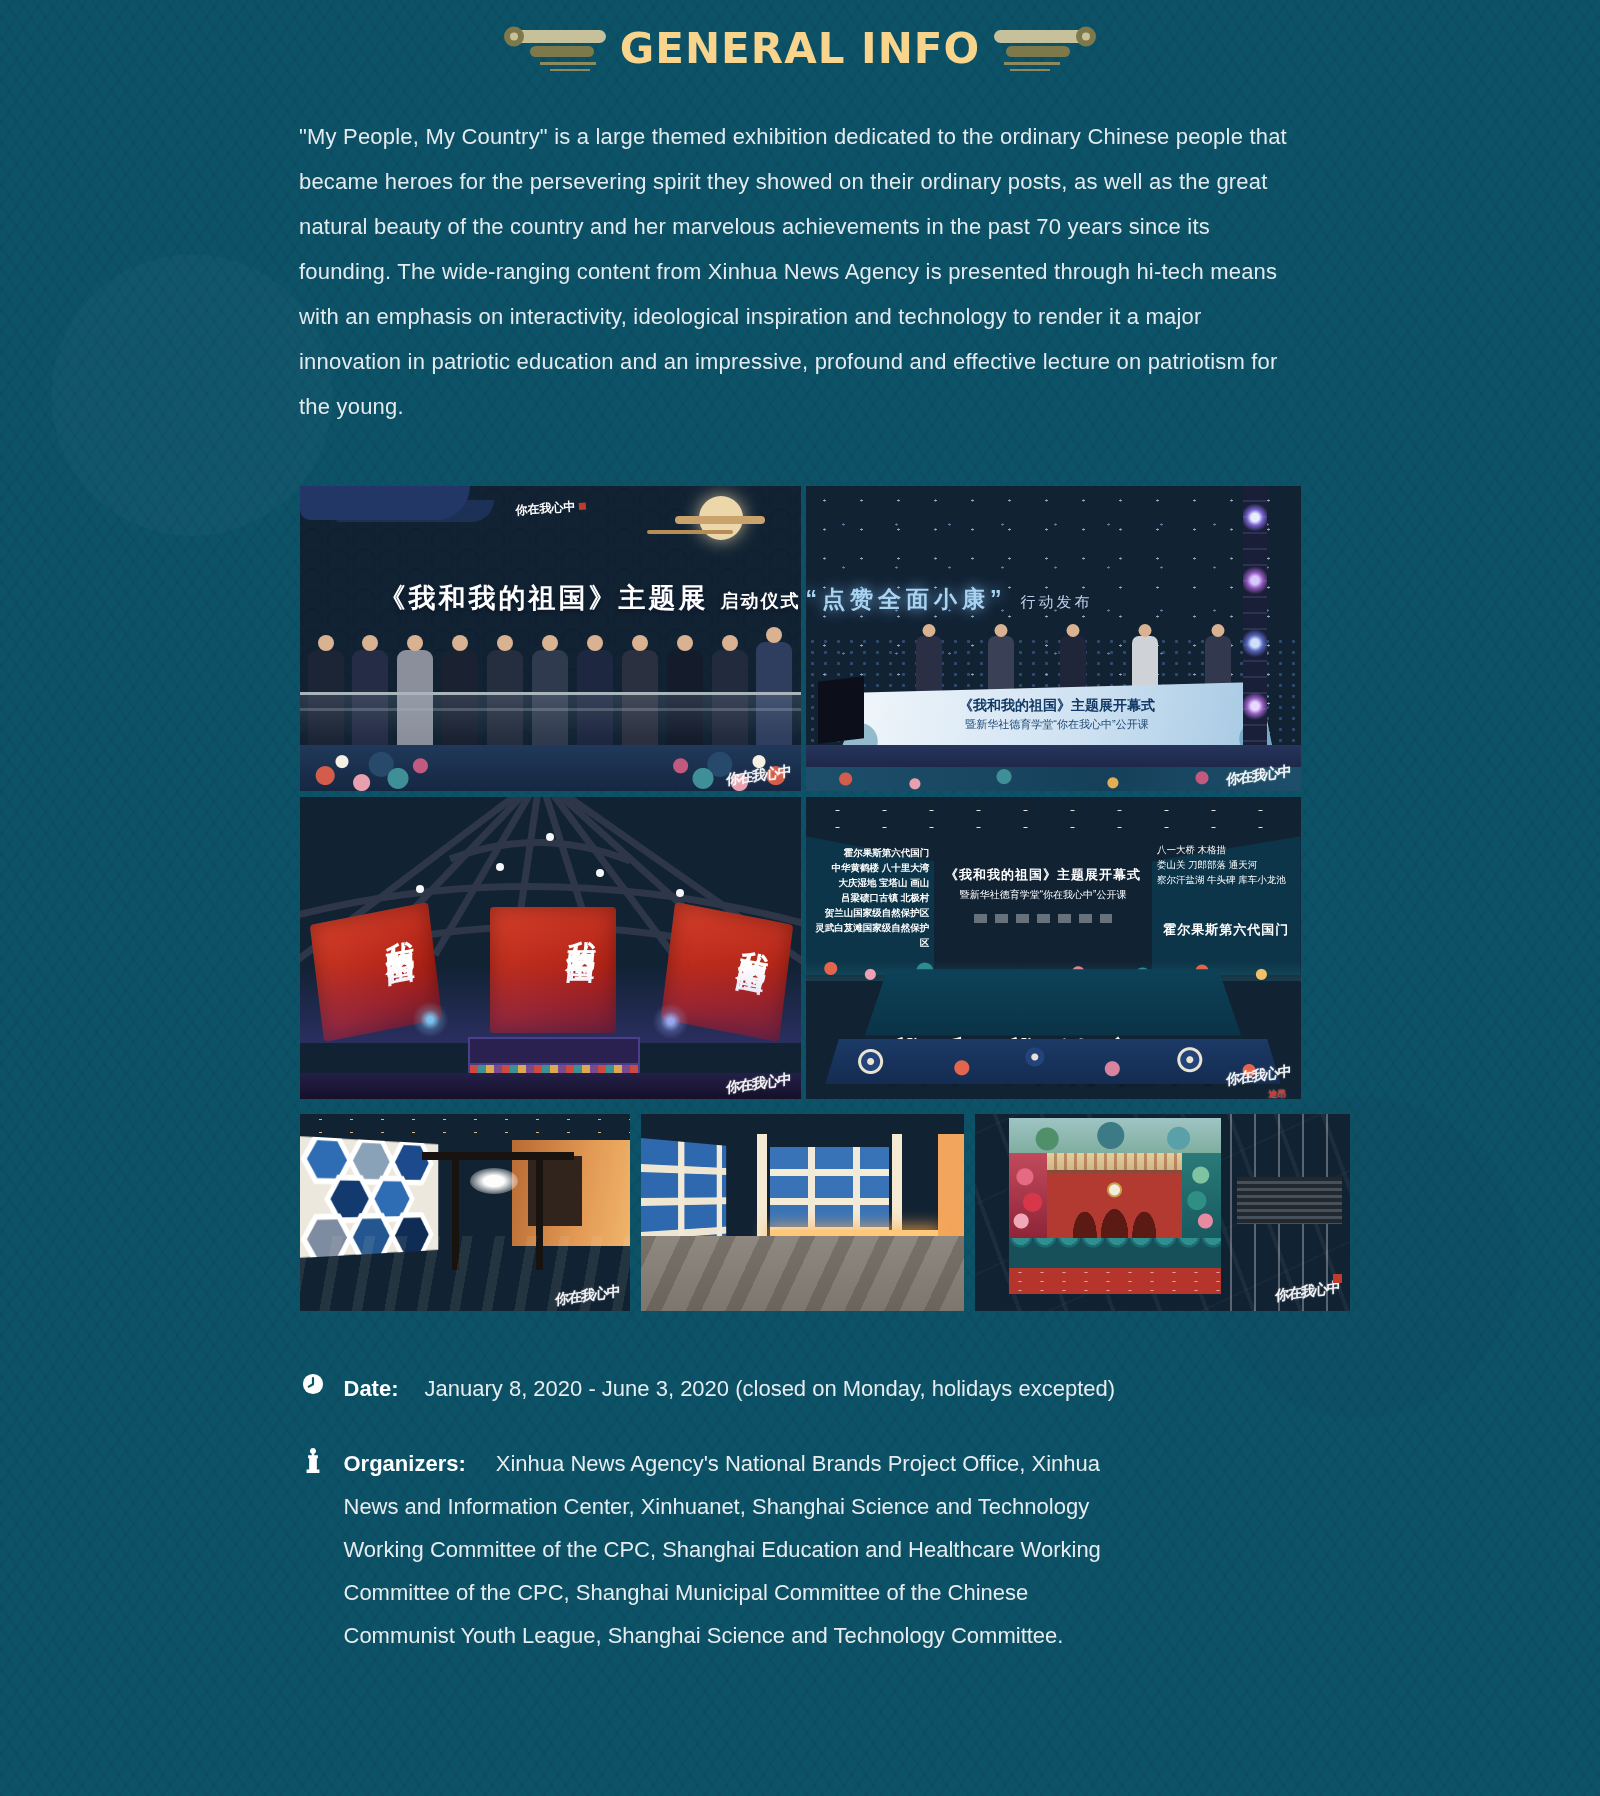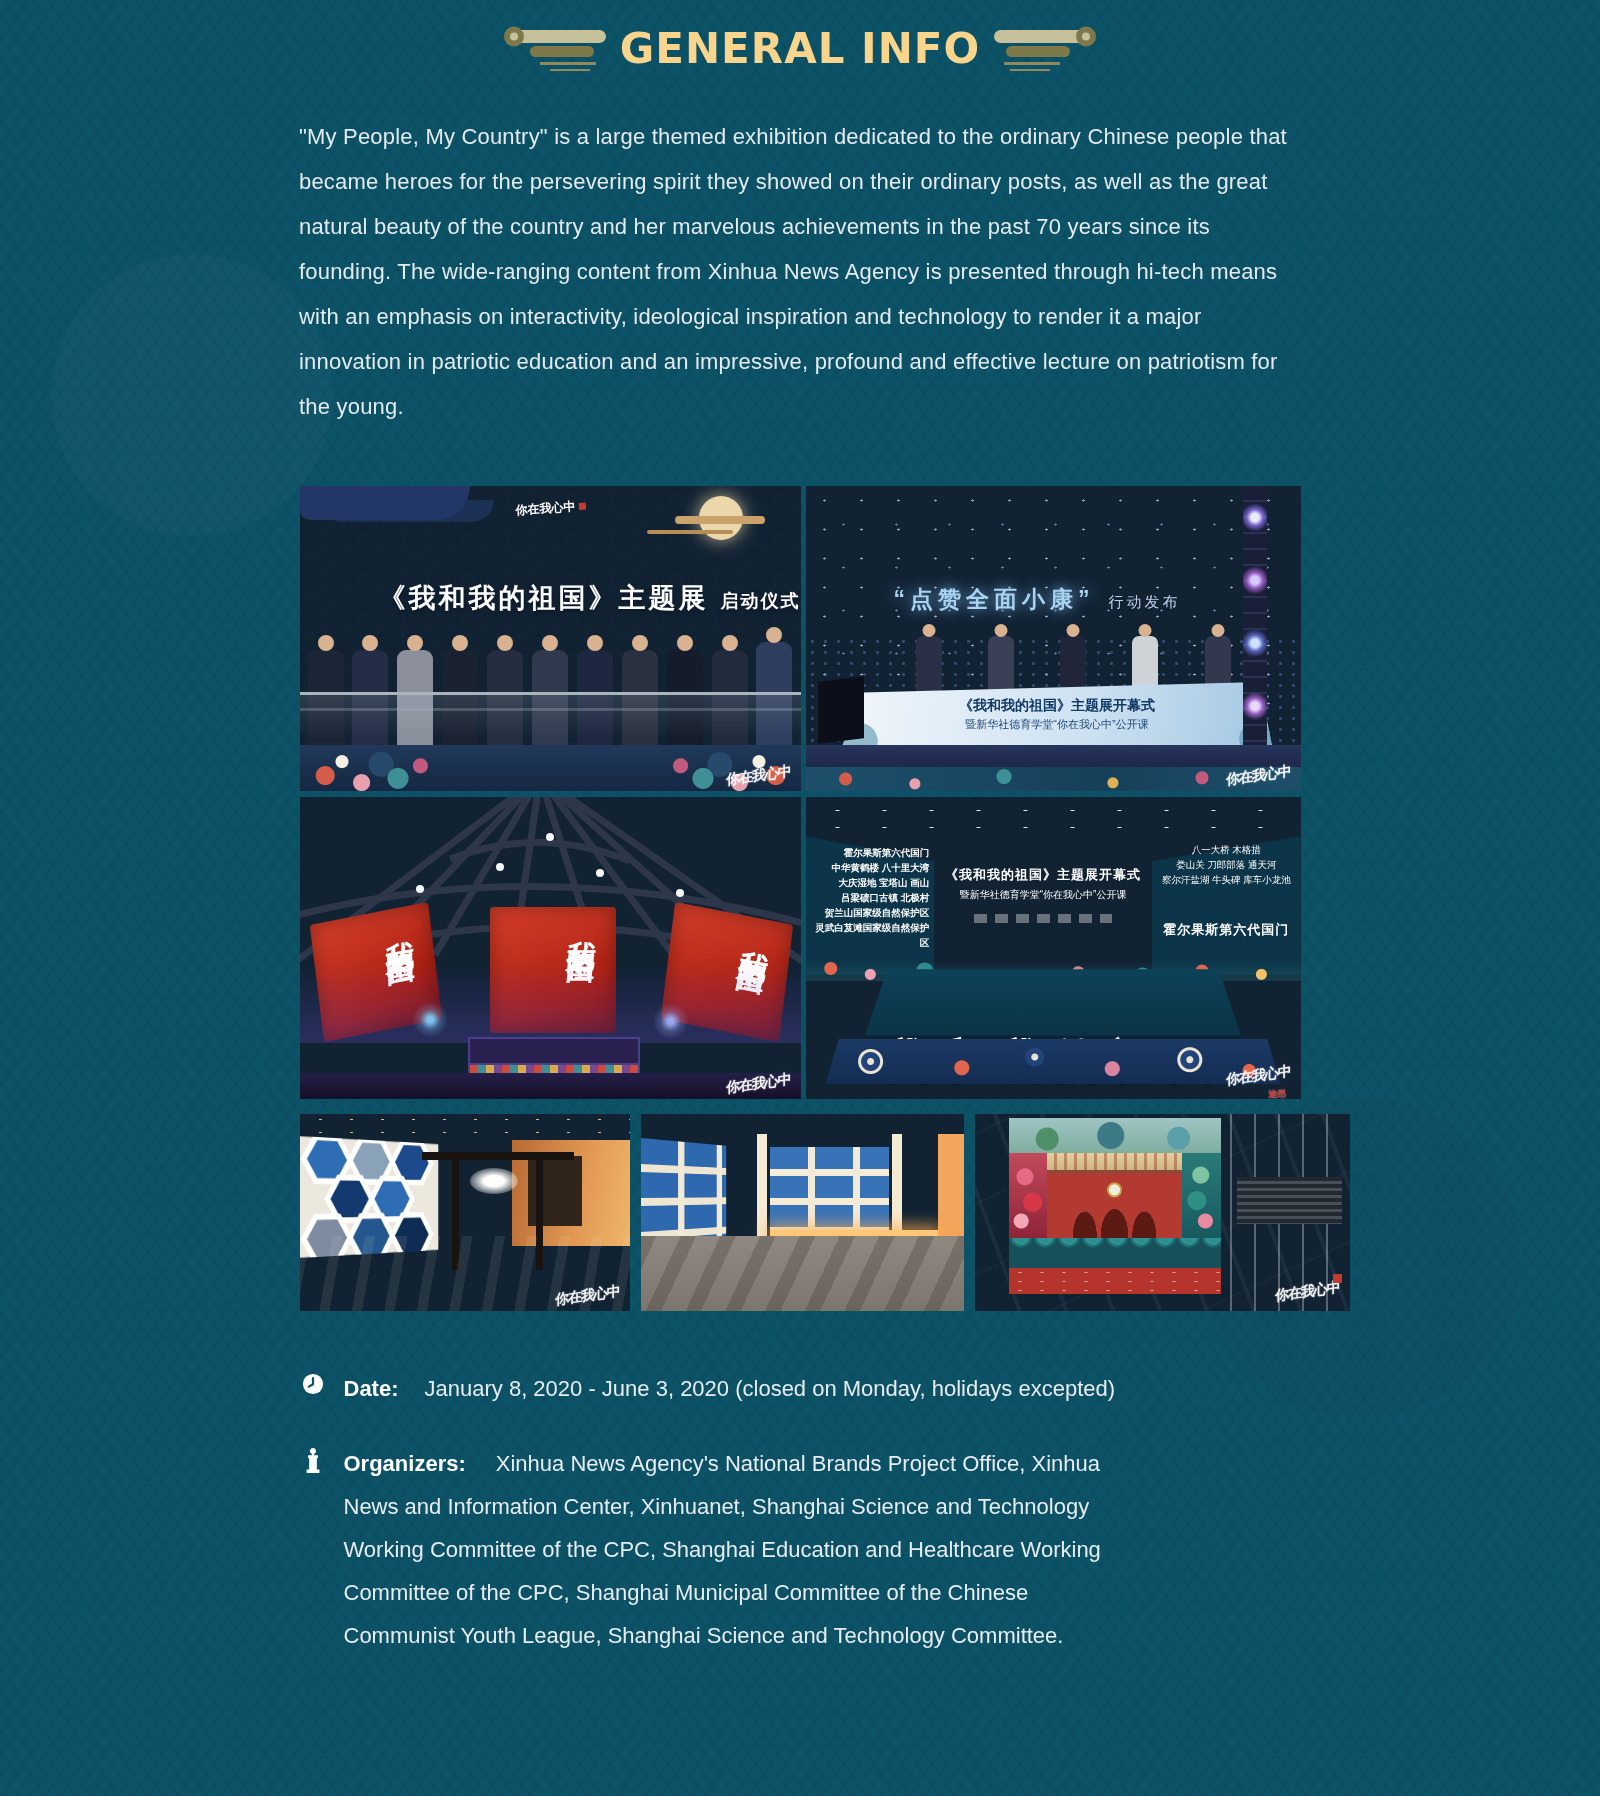--- a/index.html
+++ b/index.html
@@ -91,21 +91,21 @@
       radial-gradient(ellipse 80px 150px at 57% 33%, rgba(214,232,255,.95), rgba(120,150,230,.35) 45%, rgba(40,60,140,0) 72%),
       radial-gradient(ellipse at 50% 0%, #2a3670 0%, #1a2152 48%, #121738 100%);
   }
   .p2::before{content:"";position:absolute;inset:0;opacity:.7;
     background-image:
       radial-gradient(#cfe0ff 0 1px, transparent 1.6px),
       radial-gradient(rgba(160,190,255,.8) 0 1px, transparent 1.6px);
     background-size:37px 29px,53px 43px;background-position:0 0,11px 17px;}
   .p2-dots{left:0;right:0;top:150px;height:110px;opacity:.8;
     background-image:radial-gradient(rgba(100,150,230,.45) 0 1.4px, transparent 2px);background-size:13px 11px;}
-  .p2-slogan{top:98px;left:0;right:40px;text-align:center;margin-left:8px;}
+  .p2-slogan{top:98px;left:0;right:40px;text-align:left;}
   .p2-slogan .main{color:#a8d4f2;font-size:23px;font-weight:bold;letter-spacing:5px;text-shadow:0 0 14px rgba(127,184,240,.9);}
   .p2-slogan .suffix{color:#c3cdea;font-size:15px;letter-spacing:3px;margin-left:14px;}
   .p2-people{top:138px;left:110px;right:70px;height:72px;display:flex;justify-content:space-between;}
   .p2-people .person{width:26px;height:64px;margin-top:12px;border-radius:7px 7px 0 0;}
   .p2-people .person::before{width:13px;height:13px;top:-12px;}
   .p2-people .person:nth-child(1){background:#2b2f45;}
   .p2-people .person:nth-child(2){background:#3a4157;}
   .p2-people .person:nth-child(3){background:#20253a;}
   .p2-people .person:nth-child(4){background:#cfd3d8;}
   .p2-people .person:nth-child(5){background:#32384e;}
@@ -160,21 +160,21 @@
   .p4::before{content:"";position:absolute;left:0;right:0;top:0;height:13%;
     background-image:radial-gradient(rgba(255,250,235,.9) 0 1.6px, transparent 2.4px);background-size:47px 17px;background-position:8px 22px;}
   .p4-wall-l{left:0;top:13%;width:26%;height:46%;background:#0d3549;clip-path:polygon(0 0,100% 18%,100% 100%,0 100%);}
   .p4-wall-r{right:0;top:13%;width:30%;height:46%;background:#0d3549;clip-path:polygon(0 18%,100% 0,100% 100%,0 100%);}
   .p4-banner{left:27%;right:31%;top:23%;text-align:center;color:#fff;}
   .p4-banner .bl1{font-size:13px;font-weight:bold;letter-spacing:1px;}
   .p4-banner .bl2{font-size:10px;margin-top:4px;}
   .p4-banner .bl3{margin:12px auto 0;width:66%;height:9px;opacity:.45;
     background:repeating-linear-gradient(90deg,rgba(255,255,255,.8) 0 13px,transparent 13px 21px);}
   .p4-wtext-l{left:1%;top:16%;width:24%;color:#fff;font-weight:bold;font-size:9.5px;line-height:15px;text-align:right;}
-  .p4-wtext-r{right:1%;top:15%;width:28%;color:#fff;font-size:9.5px;line-height:15px;text-align:center;}
+  .p4-wtext-r{right:1%;top:15%;width:28%;color:#fff;font-size:9.5px;line-height:15px;text-align:left;}
   .p4-wtext-hl{right:1%;top:41%;width:28%;color:#fff;font-size:13px;font-weight:bold;text-align:center;letter-spacing:1px;margin-left:26px;}
   .p4-decoband{left:0;right:0;top:50%;height:11%;
     background-image:
       radial-gradient(circle at 5% 62%, #e2654d 0 6px, transparent 7px),
       radial-gradient(circle at 13% 80%, #f0a0b4 0 5px, transparent 6px),
       radial-gradient(circle at 24% 70%, #2f8b8f 0 8px, transparent 9px),
       radial-gradient(circle at 36% 85%, #e9e2d2 0 5px, transparent 6px),
       radial-gradient(circle at 55% 75%, #d8848f 0 6px, transparent 7px),
       radial-gradient(circle at 68% 85%, #2f8b8f 0 8px, transparent 9px),
       radial-gradient(circle at 80% 70%, #e2654d 0 6px, transparent 7px),

